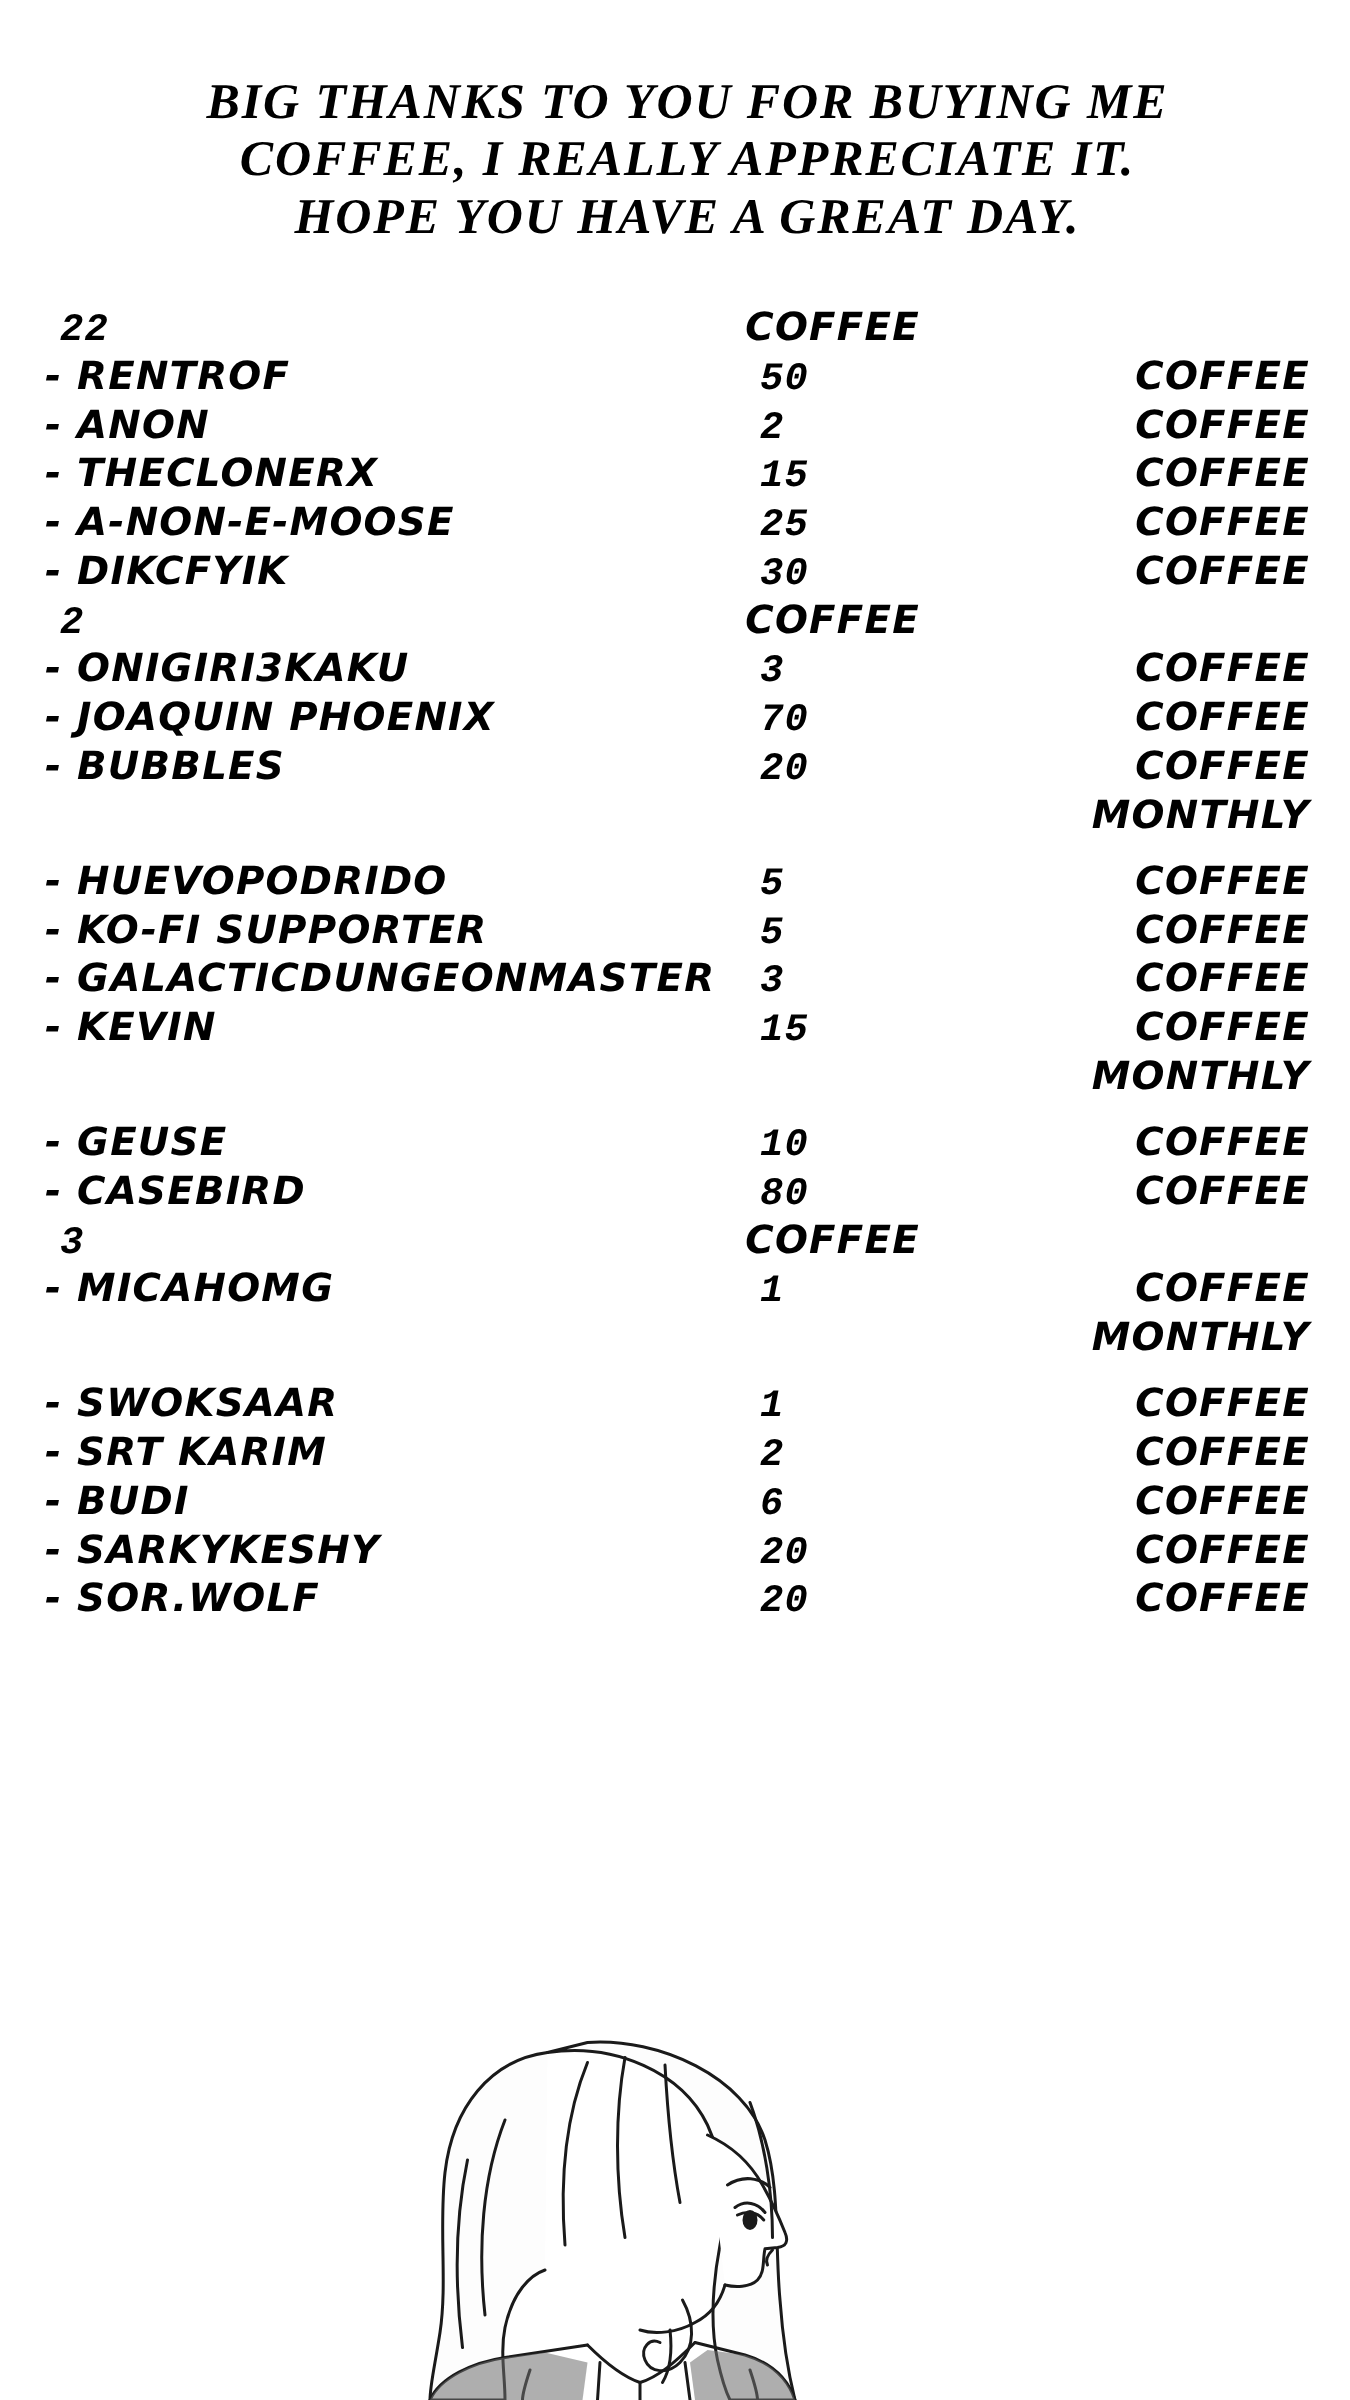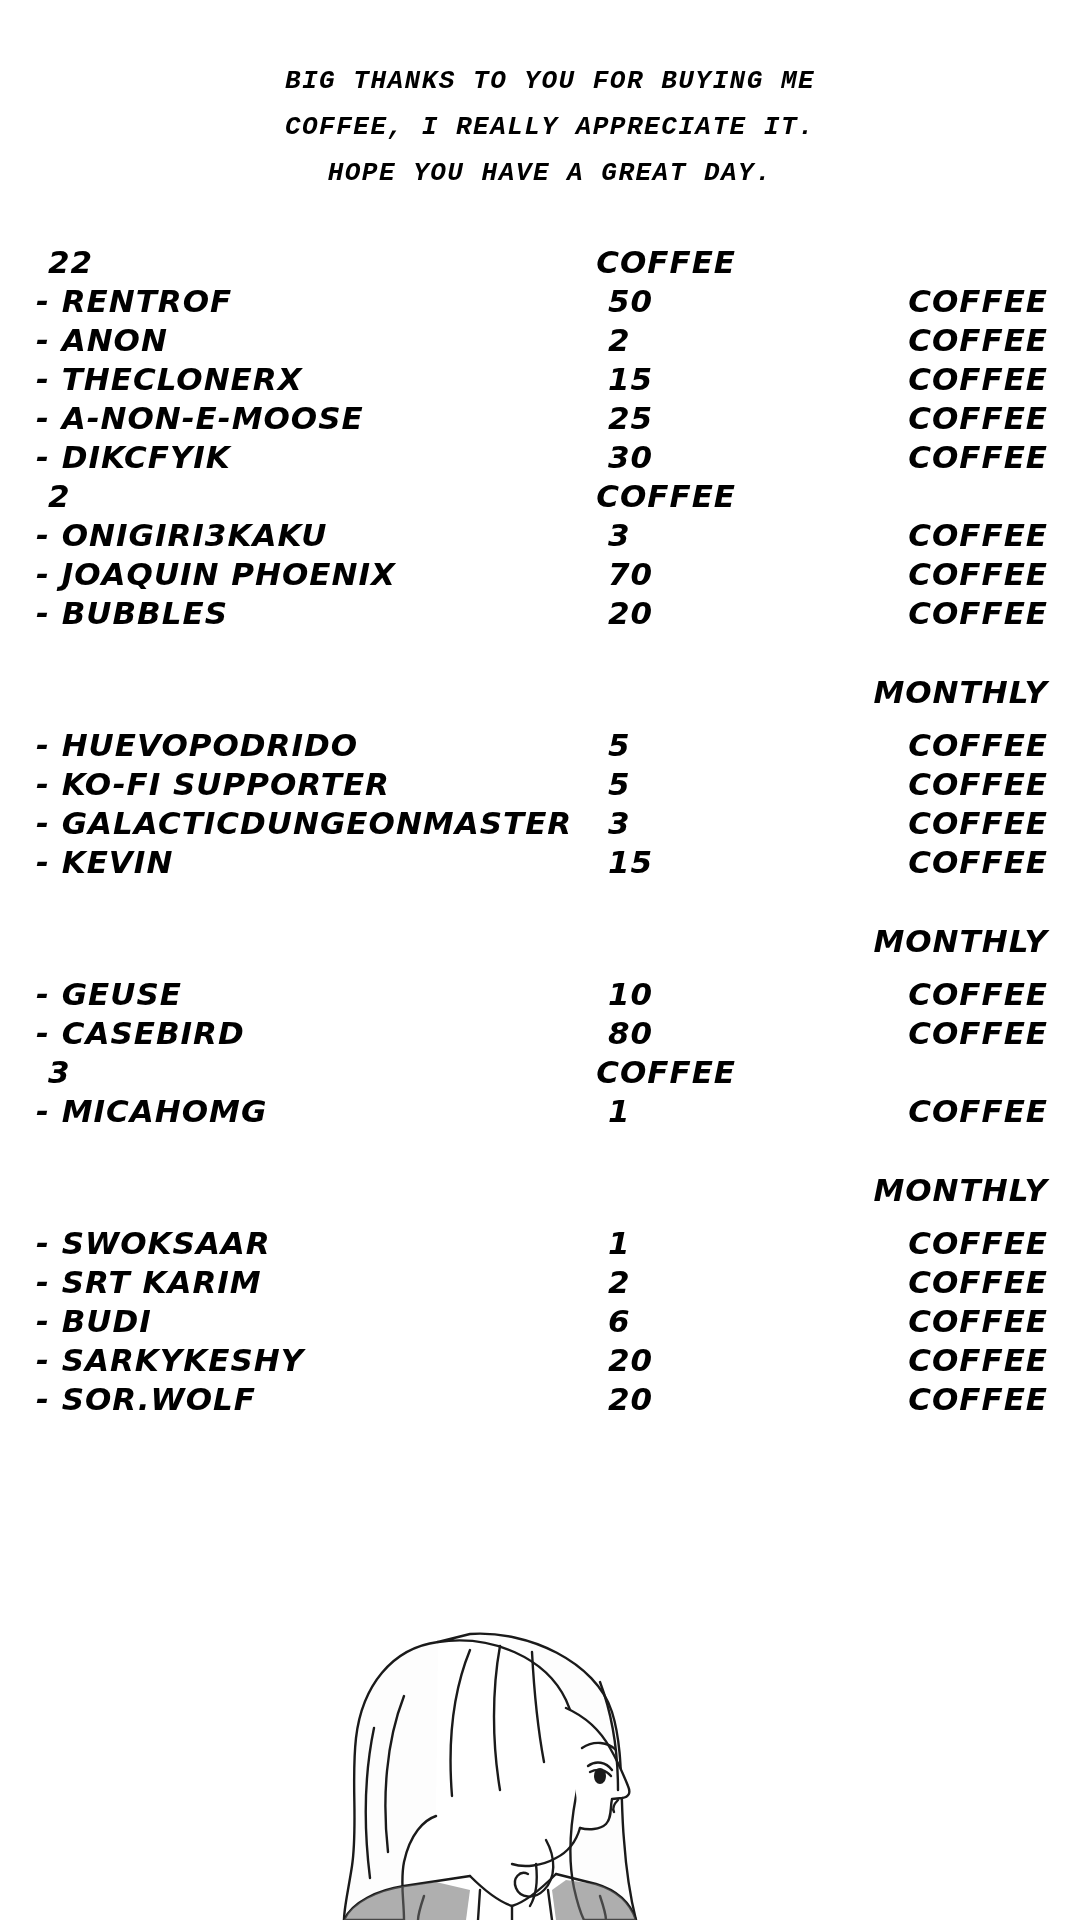--- a/index.html
+++ b/index.html
@@ -12,24 +12,24 @@
     height: 1920px;
     position: relative;
     overflow: hidden;
     font-family: "DejaVu Sans", sans-serif;
     color: #000000;
   }
 
   
   .heading {
     text-align: center;
-    font-family: Liberation Mono, monospace;
+    font-family: Liberation Serif, serif;
     font-weight: bold;
     font-style: italic;
-    font-size: 26px;
+    font-size: 40px;
     line-height: 46px;
     letter-spacing: 1.5px;
     padding: 58px 60px 0 60px;
     text-transform: uppercase;
     white-space: pre-line;
     margin-left: 20px;
   }
 
   
   .list {
@@ -49,29 +49,29 @@
     font-weight: bold;
     font-style: italic;
     font-size: 31px;
     letter-spacing: 1px;
     text-transform: uppercase;
     white-space: nowrap;
   }
   .row .amount {
     text-align: left;
     padding-left: 12px;
+    font-family: Liberation Mono, monospace;
   }
   .row .label {
     text-align: right;
     padding-right: 10px;
   }
   
   .row.sub {
     height: 39px;
-    margin-top: 40px;
   }
   .row.sub .name,
   .row.sub .amount {
     visibility: hidden;
   }
 
   
   .art {
     position: absolute;
     left: 0;

